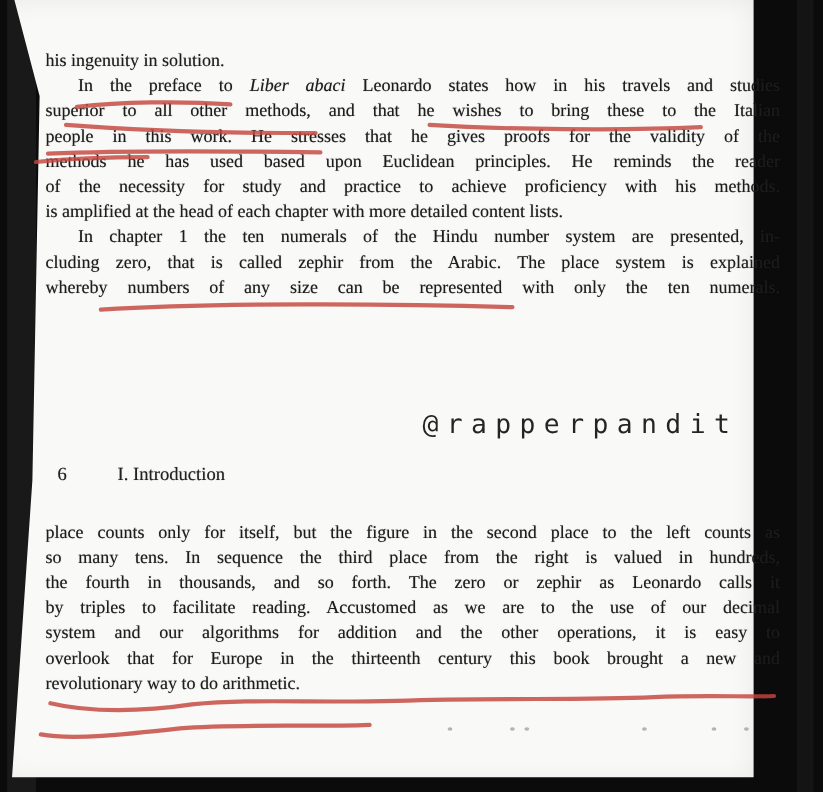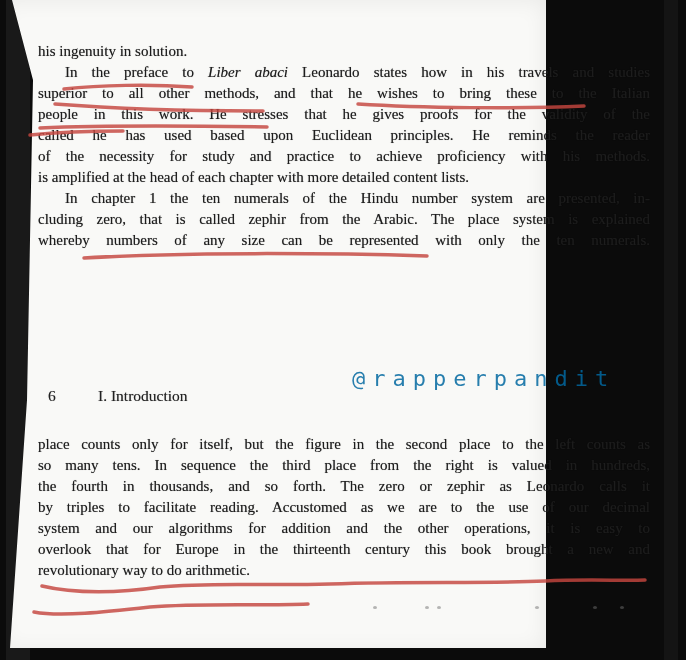--- a/index.html
+++ b/index.html
@@ -5,21 +5,21 @@
   html,body{margin:0;padding:0;}
   body{
     width:686px;height:660px;position:relative;overflow:hidden;
     background:#0b0b0b;
     font-family:"Liberation Serif","DejaVu Serif",serif;
   }
   .edge-tone{position:absolute;top:0;height:660px;background:#191919;}
   .edge-tone.left{left:6px;width:24px;}
   .edge-tone.right{left:664px;width:14px;background:#141414;}
   .page{
-    position:absolute;left:0;top:0;width:546px;height:651px;
+    position:absolute;left:0;top:0;width:628px;height:651px;
     background:#f9f9f7;
     clip-path:polygon(12px 0px,655px 0px,666px 120px,673px 648px,10px 648px,27px 400px,33px 80px);
     box-shadow:inset 0 0 22px rgba(0,0,0,0.07);
     text-decoration:underline;
   }
   .textblock{
     position:absolute;left:38px;width:612px;
     font-size:15px;color:#1d1d1d;
     text-shadow:0 0 0.7px rgba(25,25,25,0.55);
   }
@@ -63,29 +63,29 @@
 <div class="edge-tone left"></div>
 <div class="edge-tone right"></div>
 
 <div class="page">
 
   <div class="textblock" id="top-block">
       <div class="tline noj"><span>his ingenuity in solution.</span></div>
       <div class="tline ind"><span>In the preface to </span><i>Liber abaci</i><span> Leonardo states how in his travels and studies</span></div>
       <div class="tline"><span>superior to all other methods, and that he wishes to bring these to the Italian</span></div>
       <div class="tline"><span>people in this work.  He stresses that he gives proofs for the validity of the</span></div>
-      <div class="tline"><span>called he has used based upon Euclidean principles.  He reminds the reader</span></div>
+      <div class="tline"><span>methods he has used based upon Euclidean principles.  He reminds the reader</span></div>
       <div class="tline"><span>of the necessity for study and practice to achieve proficiency with his methods.</span></div>
       <div class="tline noj"><span>is amplified at the head of each chapter with more detailed content lists.</span></div>
       <div class="tline ind"><span>In chapter 1 the ten numerals of the Hindu number system are presented, in-</span></div>
       <div class="tline"><span>cluding zero, that is called zephir from the Arabic.  The place system is explained</span></div>
       <div class="tline"><span>whereby numbers of any size can be represented with only the ten numerals.</span></div>
     </div>
 
-  <div class="watermark" style="color: #0369a1; margin-top: 24px;">@rapperpandit</div>
+  <div class="watermark" style="color: #000000;">@rapperpandit</div>
 
   <div class="running-header">
     <span class="pagenum">6</span>
     <span class="section">I. Introduction</span>
   </div>
 
   <div class="textblock" id="bottom-block">
       <div class="tline"><span>place counts only for itself, but the figure in the second place to the left counts as</span></div>
       <div class="tline"><span>so many tens.  In sequence the third place from the right is valued in hundreds,</span></div>
       <div class="tline"><span>the fourth in thousands, and so forth.  The zero or zephir as Leonardo calls it</span></div>

